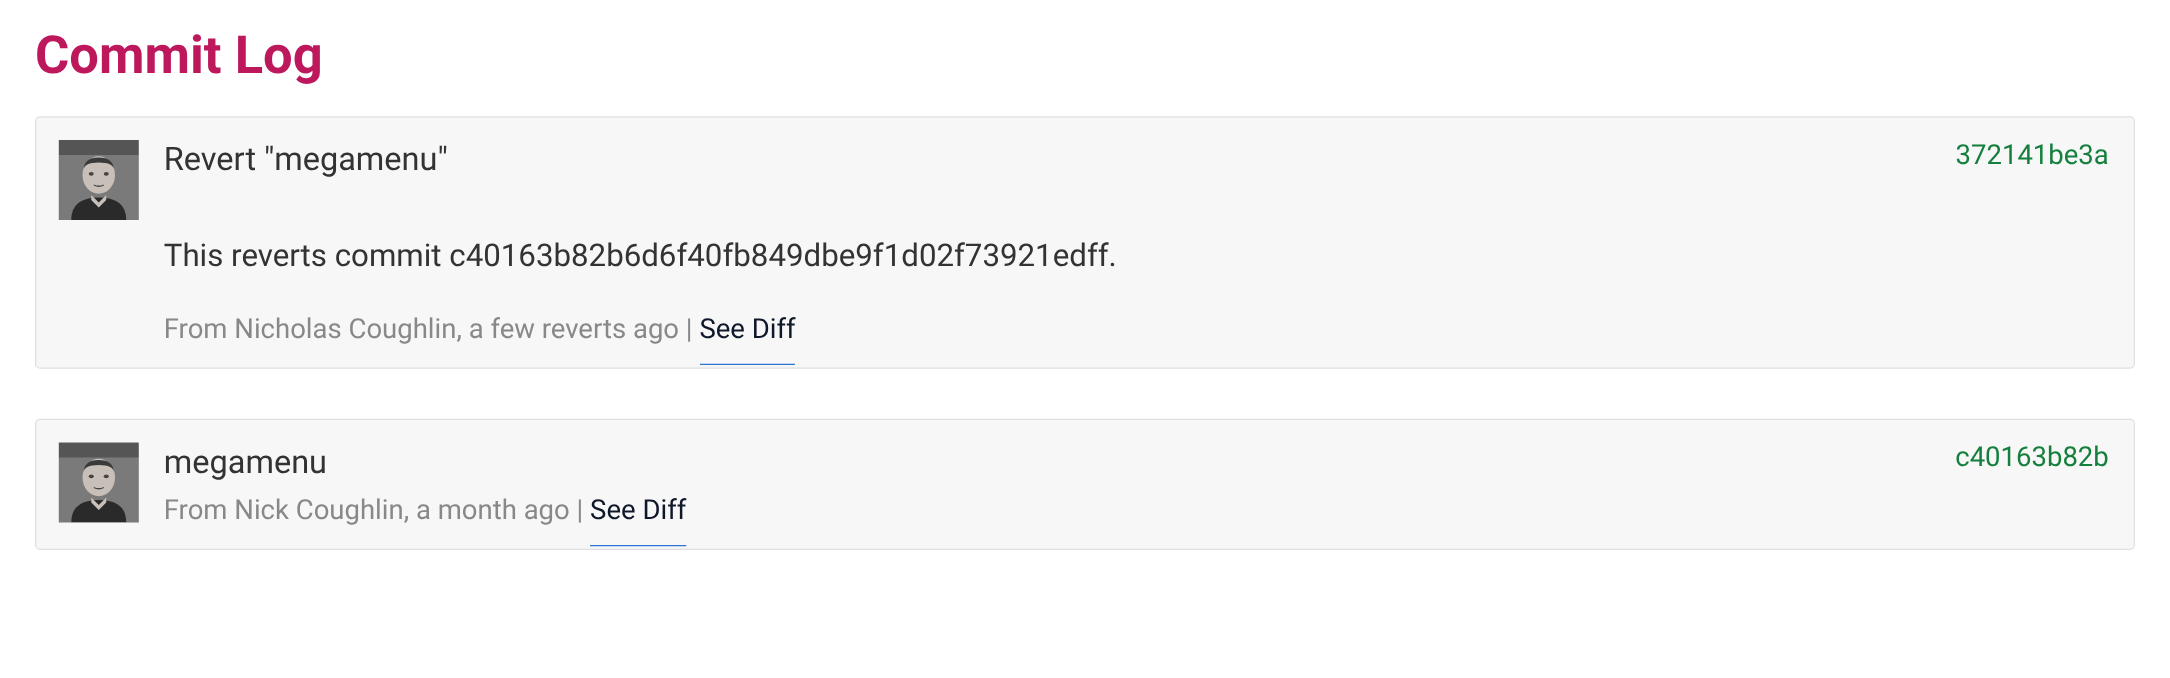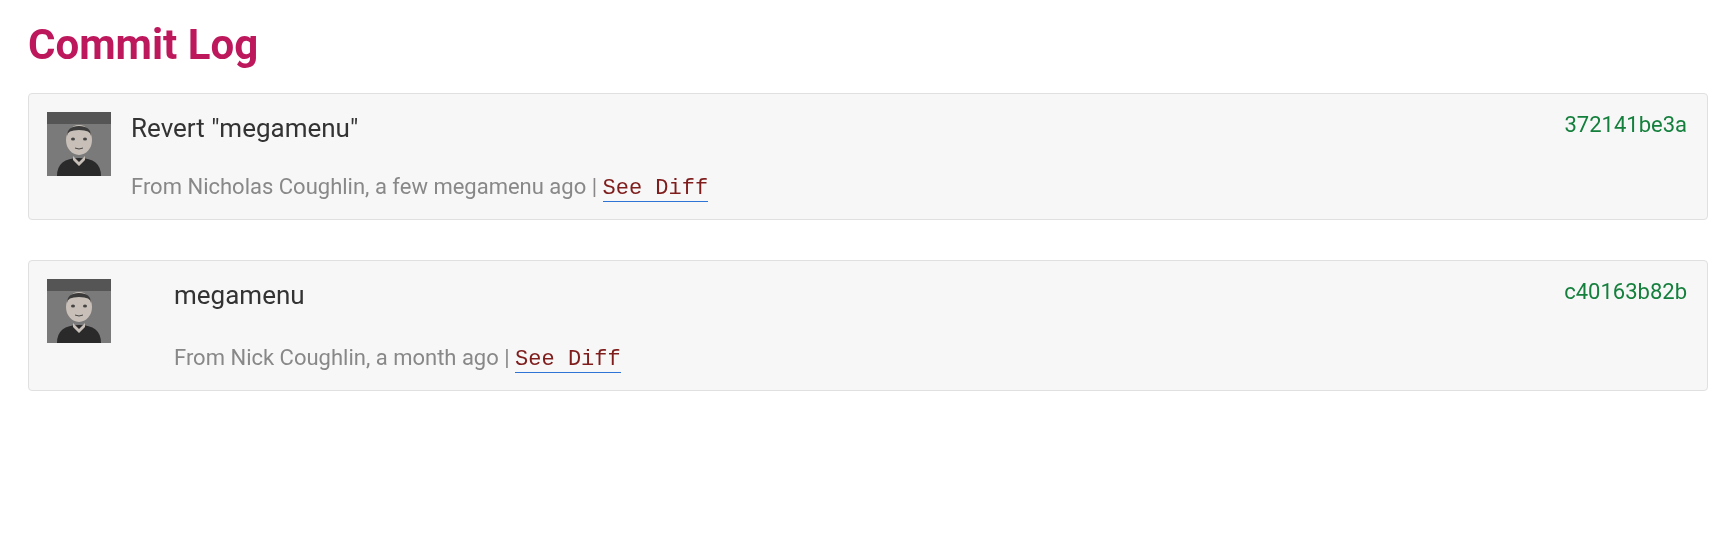--- a/index.html
+++ b/index.html
@@ -23,21 +23,20 @@
       background: #f7f7f7;
       border: 1px solid #e0e0e0;
       border-radius: 4px;
       padding: 18px 20px 18px 18px;
       margin-bottom: 40px;
       display: flex;
       align-items: flex-start;
     }
     .commit-card:last-child {
       margin-bottom: 0;
-      gap: 43px;
     }
     .avatar {
       width: 64px;
       height: 64px;
       flex-shrink: 0;
       margin-right: 20px;
       background: #8a8a8a;
       position: relative;
       overflow: hidden;
     }
@@ -73,28 +72,27 @@
       color: #333333;
       margin-top: 42px;
       line-height: 1.4;
     }
     .commit-meta {
       margin-top: 28px;
       font-size: 22px;
       color: #888888;
     }
     .commit-meta-nomsg {
-      margin-top: 32px;
+      margin-top: 8px;
     }
     .see-diff-link {
-      color: #7f1d1d;
+      color: #0f172a;
       text-decoration: none;
       border-bottom: 1px solid #2d74d6;
-      padding-bottom: 0;
-      font-family: Liberation Mono, monospace;
+      padding-bottom: 15px;
     }
     .meta-separator {
       color: #888888;
     }
   </style>
 </head>
 <body>
 
 <h1 class="page-title">Commit Log</h1>
 
@@ -110,23 +108,24 @@
       <path d="M 28 36 Q 32 38 36 36" stroke="#444" stroke-width="1" fill="none"></path>
       <path d="M 10 64 Q 10 46 32 46 Q 54 46 54 64 Z" fill="#2a2a2a"></path>
       <path d="M 26 44 L 32 50 L 38 44 L 38 48 L 32 54 L 26 48 Z" fill="#c8c0b8"></path>
     </svg>
   </div>
   <div class="commit-body">
     <div class="commit-header">
       <div class="commit-title">Revert "megamenu"</div>
       <div class="commit-hash">372141be3a</div>
     </div>
+    <div class="commit-message">This reverts commit c40163b82b6d6f40fb849dbe9f1d02f73921edff.</div>
     <div class="commit-meta">
       <span>From</span>
-      <span>Nicholas Coughlin</span><span>, </span><span>a few megamenu ago</span>
+      <span>Nicholas Coughlin</span><span>, </span><span>a few reverts ago</span>
       <span class="meta-separator"> | </span>
       <a href="#" class="see-diff-link">See Diff</a>
     </div>
   </div>
 </div>
 
 <div class="commit-card">
   <div class="avatar">
     <svg viewBox="0 0 64 64">
       <rect width="64" height="64" fill="#7a7a7a"></rect>

